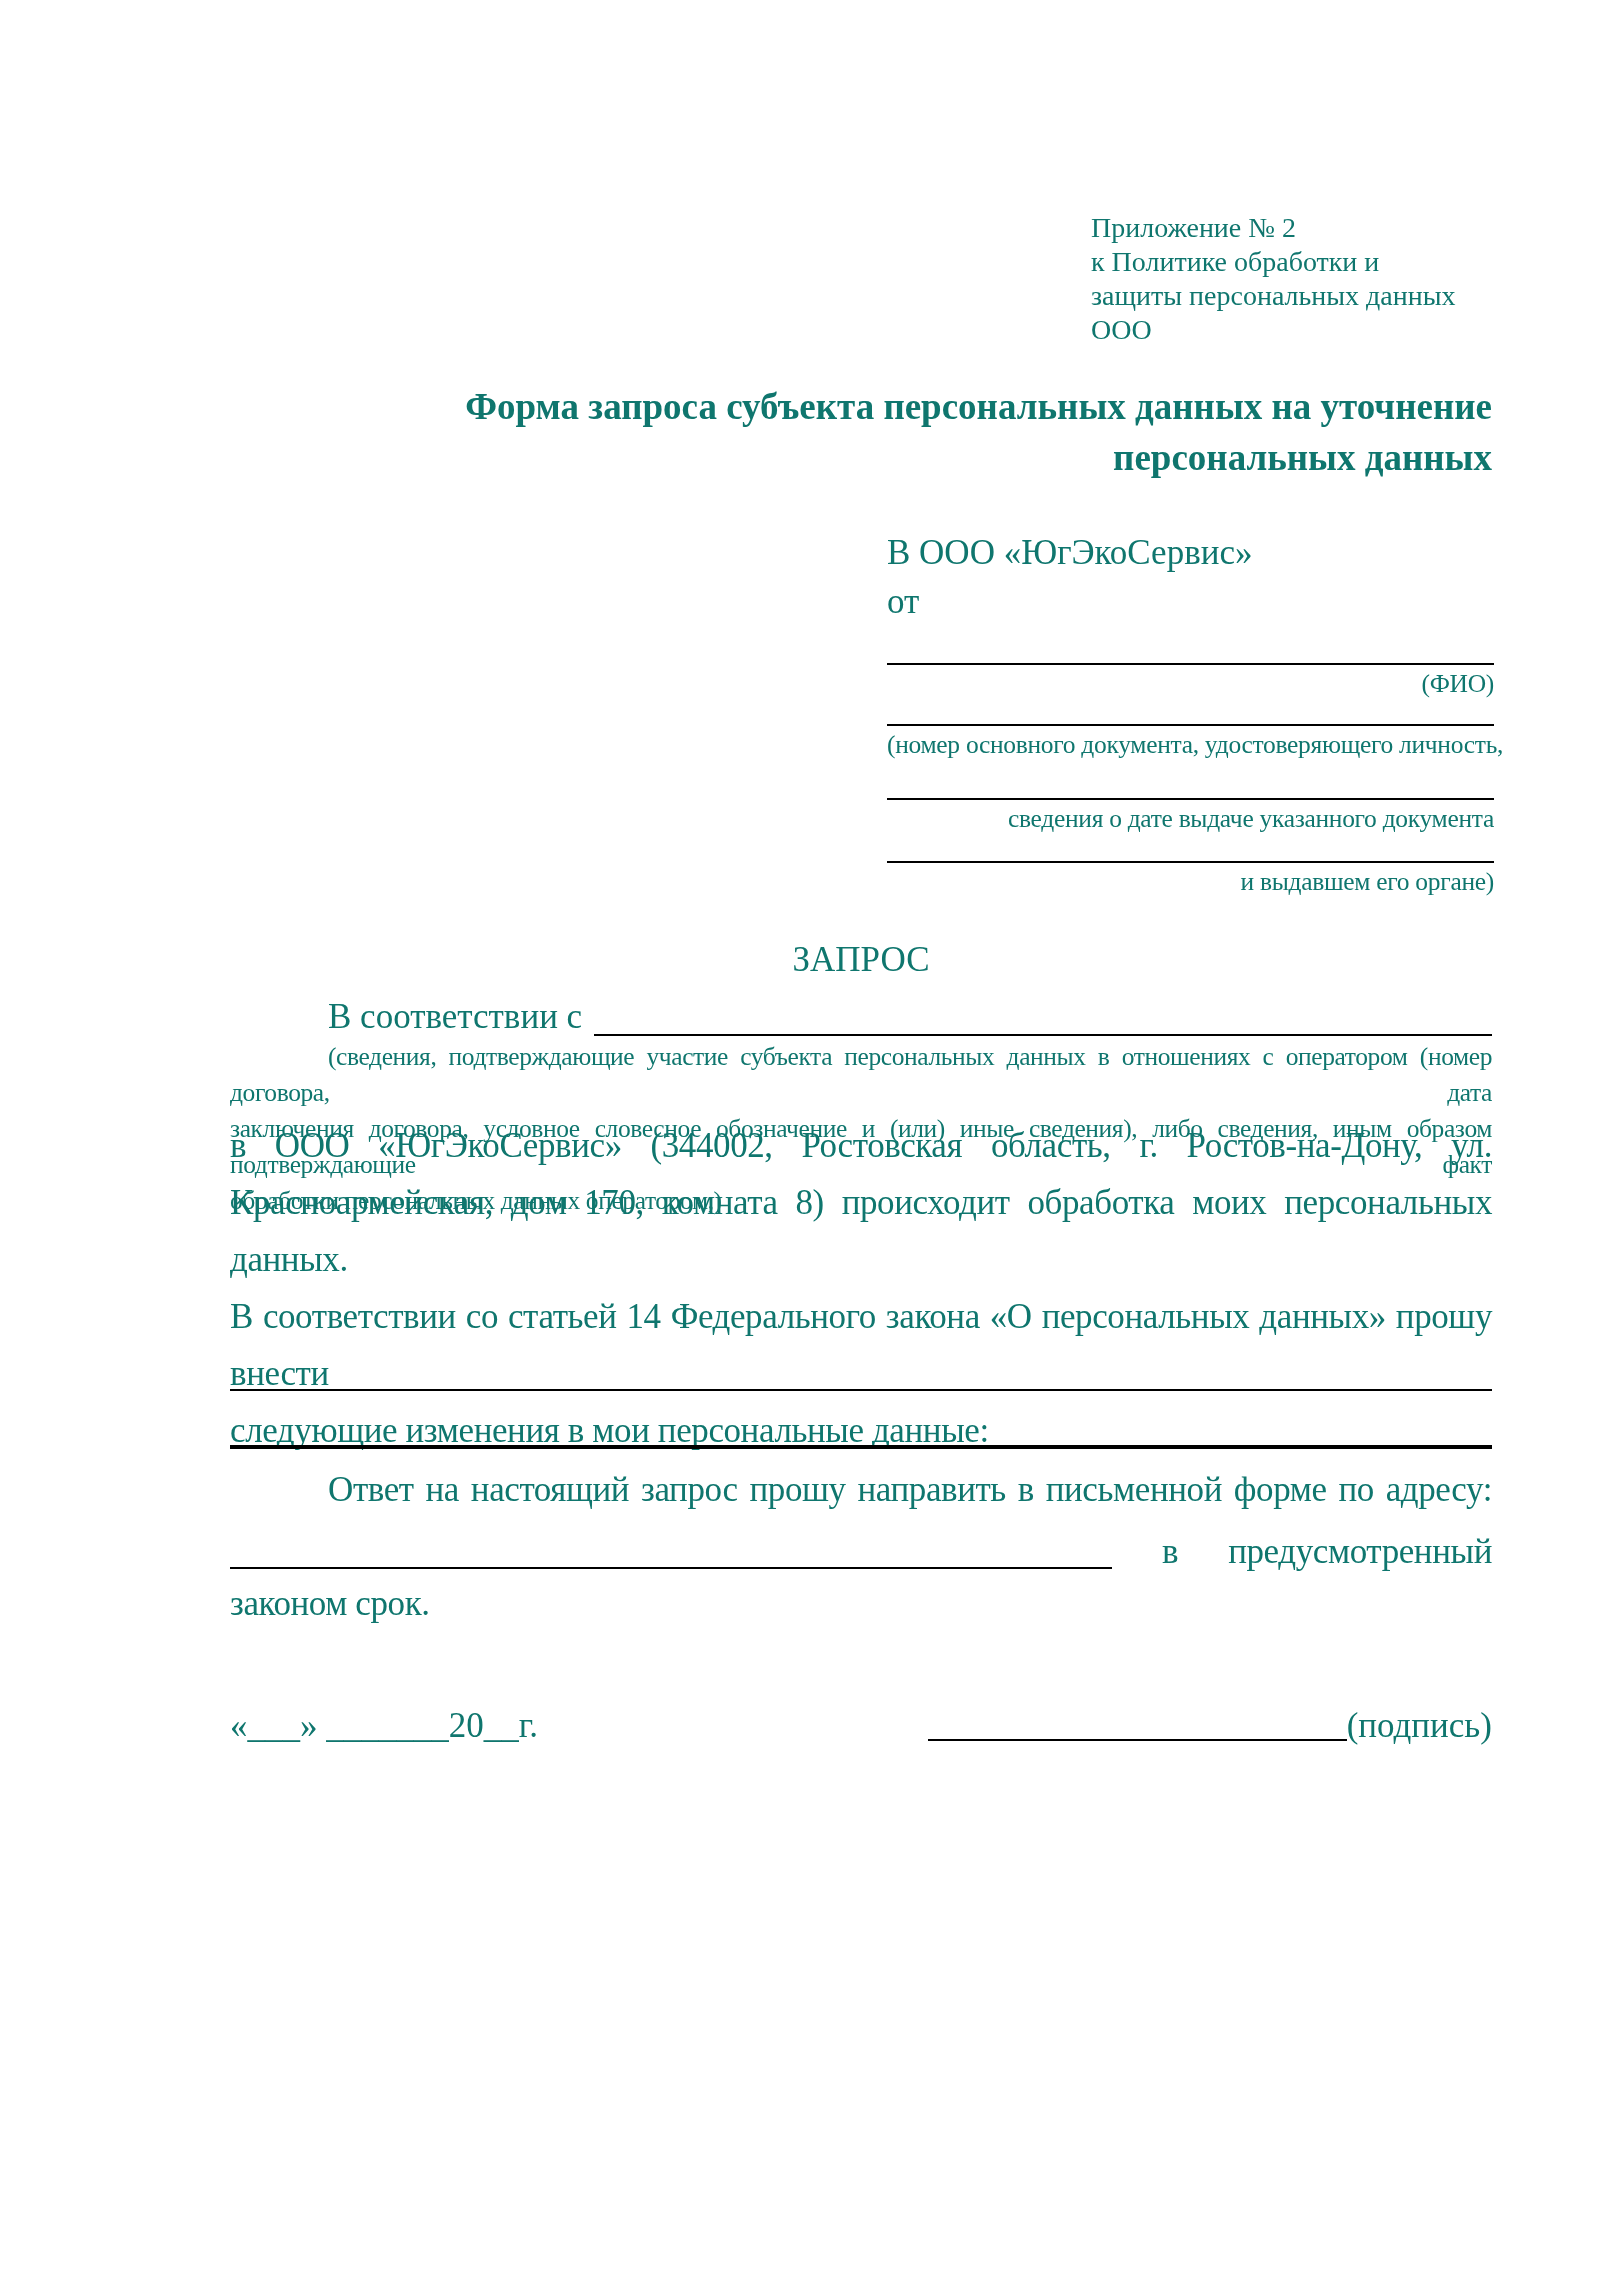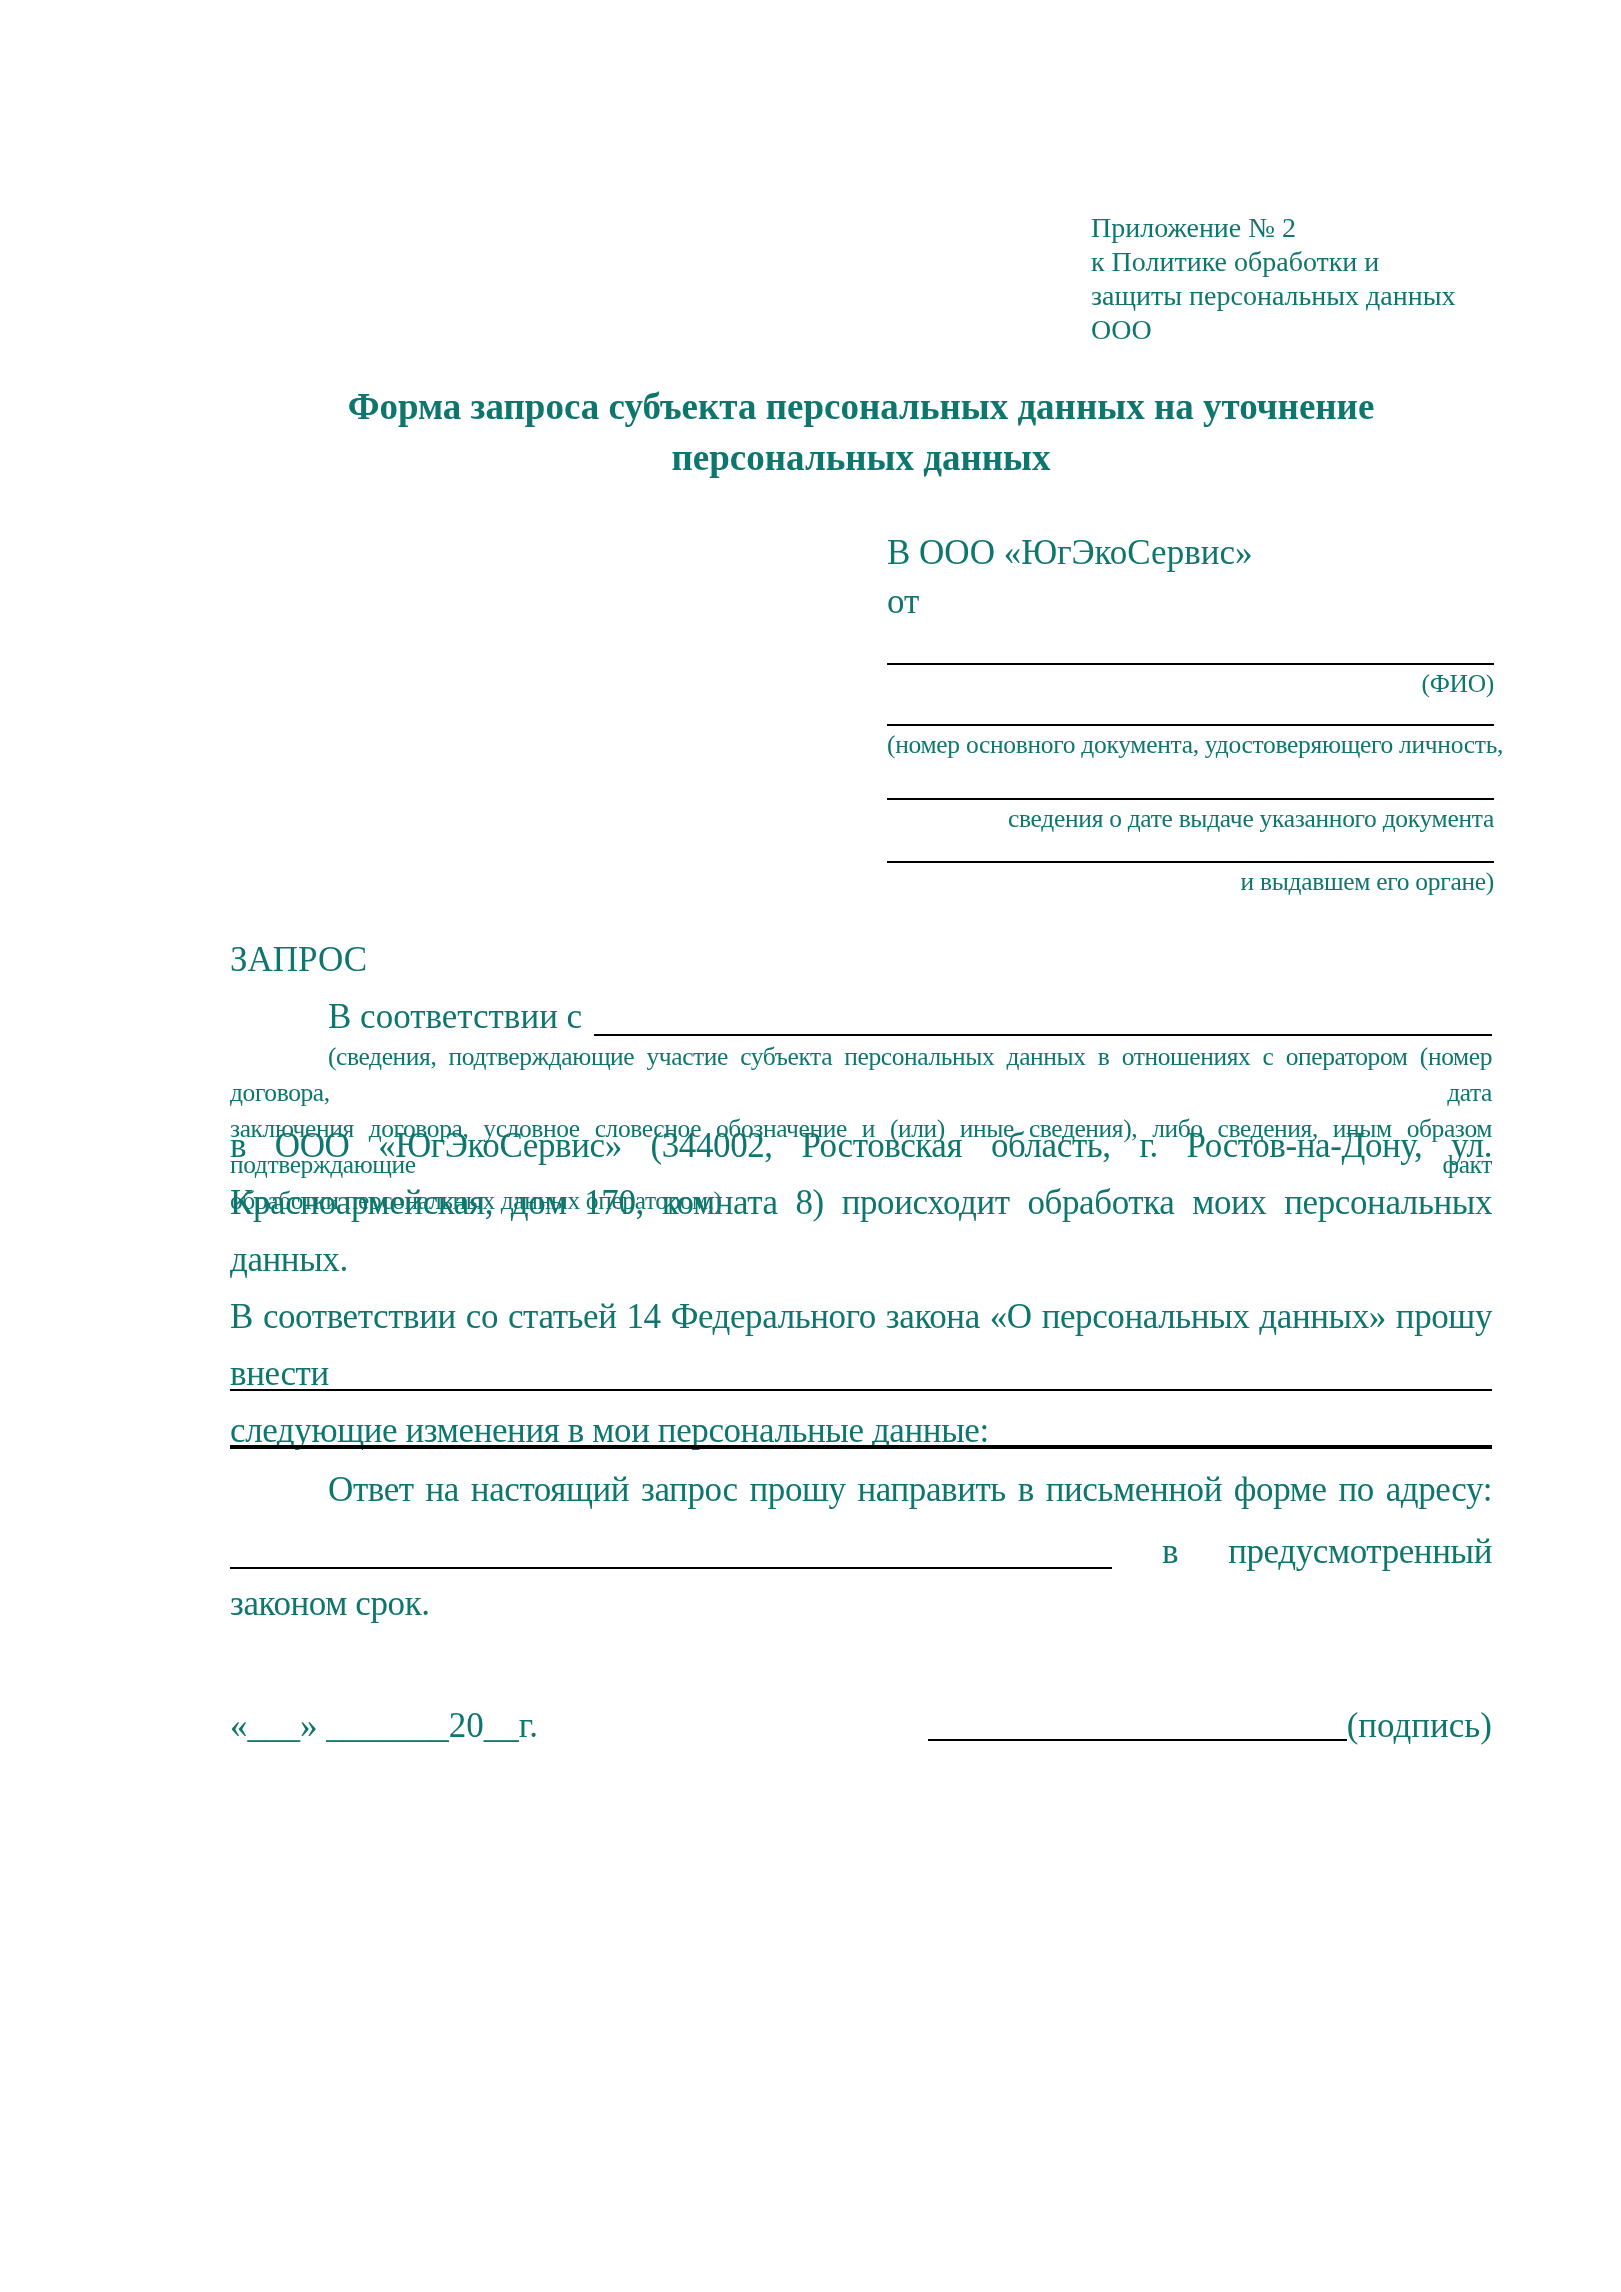--- a/index.html
+++ b/index.html
@@ -14,37 +14,37 @@
     overflow:hidden;
   }
   .abs { position:absolute; }
 
   
   .header-note { left:1091px; top:211px; font-size:28px; line-height:34px; }
 
   
   .title {
     left:230px; top:381px; width:1262px;
-    font-size:37px; font-weight:bold; text-align:center; line-height:51px;
+    font-size:37px; font-weight:bold; text-align:right; line-height:51px;
   }
 
   
   .addr { left:887px; width:607px; font-size:35px; line-height:57px; }
   .addr-to { top:524px; }
   .addr-from { top:573px; }
 
   .field { left:887px; width:607px; }
   .field-line { border-top:2px solid #000; height:0; }
   .field-caption {
     padding-top:3.9px; text-align:right; white-space:nowrap;
     font-size:25.5px; line-height:29px; letter-spacing:-0.3px;
   }
   .f1{top:663px} .f2{top:724px} .f3{top:798px} .f4{top:861px}
 
-  .zapros { left:230px; top:931px; width:1262px; font-size:35px; line-height:57px; }
+  .zapros { left:230px; top:931px; width:1262px; text-align:center; font-size:35px; line-height:57px; }
 
   
   .basis-row { left:230px; top:988px; width:1262px; height:57px; display:flex; align-items:flex-end; font-size:35px; line-height:57px; }
   .basis-lead { white-space:nowrap; padding-left:98px; }
   .basis-blank { flex:1 1 auto; border-bottom:2.9px solid #000; margin:0 0 8.8px 11.8px; height:9.8px; }
 
   
   .footnote { left:230px; top:1039px; width:1262px; font-size:25.5px; line-height:36px; letter-spacing:-0.4px; }
   .fn-line { text-align:justify; text-align-last:justify; }
   .fn-line.first { text-indent:98px; }

